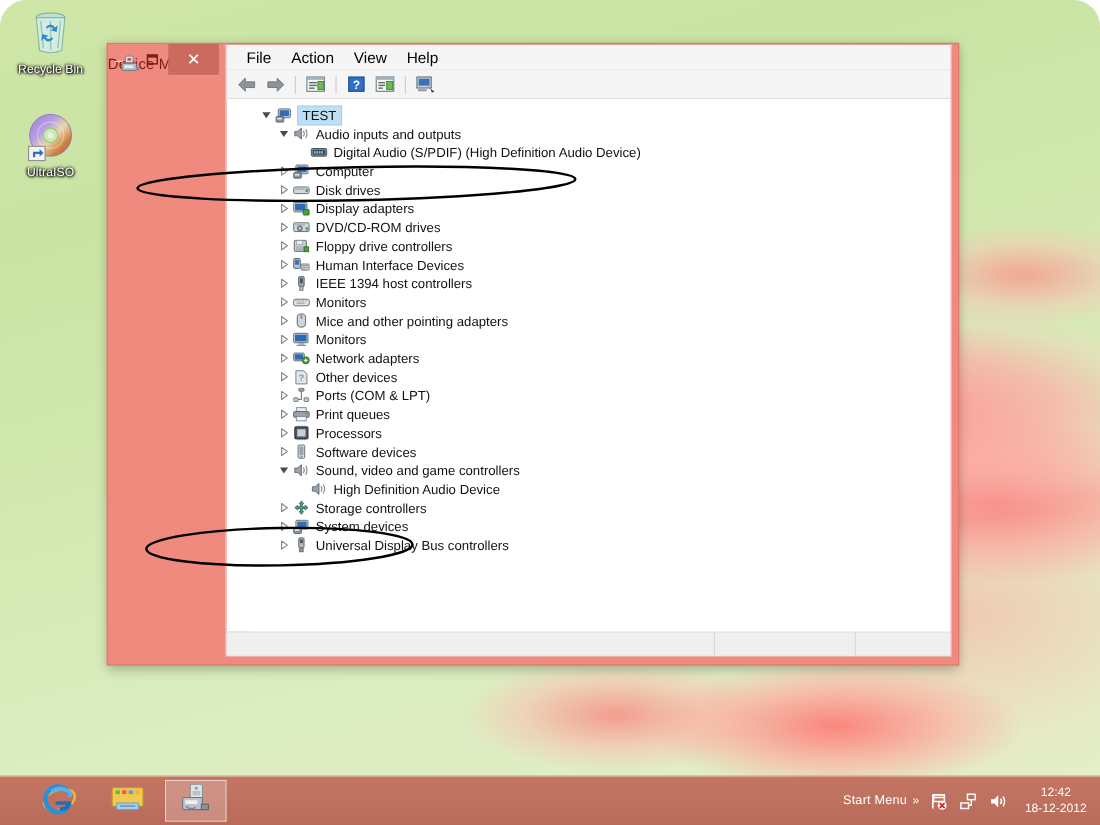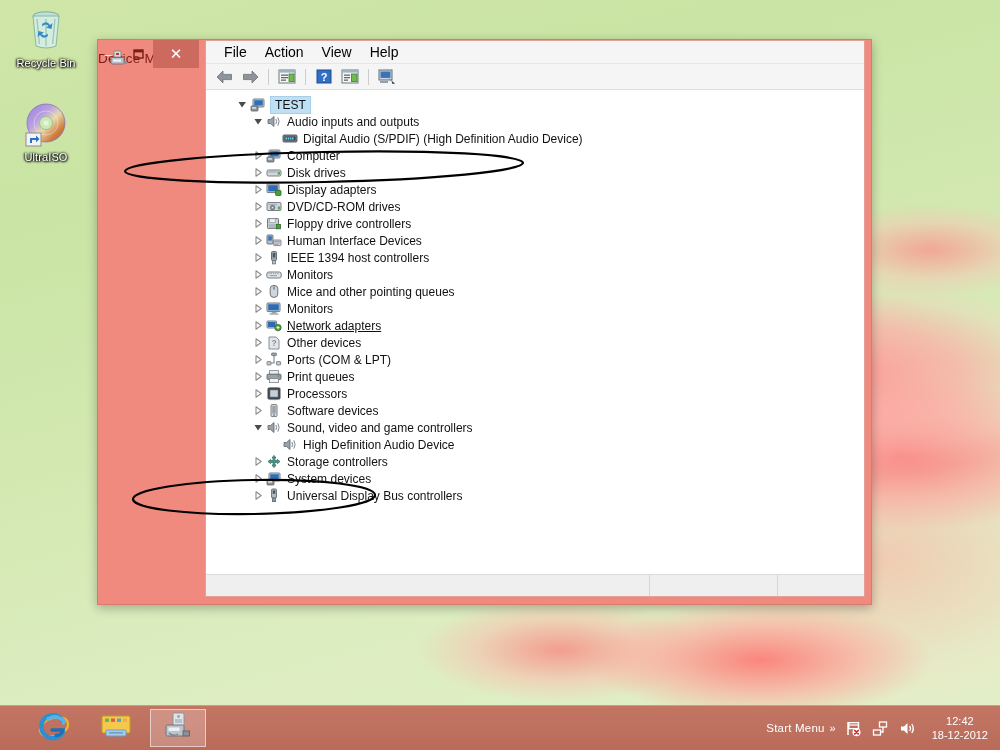--- a/index.html
+++ b/index.html
@@ -15,20 +15,21 @@
     width: 1000px; height: 750px;
     background:
       radial-gradient(ellipse 300px 120px at 835px 375px, rgba(255,150,150,0.95) 0%, rgba(255,170,165,0.7) 42%, rgba(255,200,190,0.25) 68%, rgba(255,220,200,0) 85%),
       radial-gradient(ellipse 260px 95px at 900px 455px, rgba(250,120,120,0.9) 0%, rgba(255,160,155,0.6) 45%, rgba(255,210,190,0) 80%),
       radial-gradient(ellipse 210px 70px at 760px 660px, rgba(252,125,120,0.92) 0%, rgba(255,165,155,0.6) 48%, rgba(255,215,195,0) 82%),
       radial-gradient(ellipse 170px 62px at 560px 650px, rgba(250,130,125,0.75) 0%, rgba(255,180,170,0.45) 50%, rgba(255,225,205,0) 84%),
       radial-gradient(ellipse 150px 55px at 930px 250px, rgba(252,145,140,0.75) 0%, rgba(255,190,180,0.4) 52%, rgba(255,225,205,0) 85%),
       radial-gradient(ellipse 330px 200px at 880px 560px, rgba(255,175,165,0.55) 0%, rgba(255,215,200,0.2) 55%, rgba(255,235,215,0) 82%),
       linear-gradient(165deg, #cfe6a8 0%, #c9e4a4 22%, #d2e8b0 46%, #dcedc0 70%, #e2f0c8 100%);
     background-color: #cde5a6;
+    border-radius: 24px;
   }
 
   
   .desk-icon {
     position: absolute;
     width: 76px;
     text-align: center;
     cursor: default;
   }
   .desk-icon .glyph {
@@ -496,39 +497,39 @@
                   <path d="M2 0.8 L7.2 4.5 L2 8.2 Z" fill="none" stroke="#8b8b8b" stroke-width="1.1" stroke-linejoin="round"></path>
                 </svg>
               </span>
               <span class="nicon">
                 <svg width="16" height="15" viewBox="0 0 16 15">
                   <path d="M4.2 4.6 Q4.2 1.4 8 1.4 Q11.8 1.4 11.8 4.6 L11.8 10 Q11.8 13.4 8 13.4 Q4.2 13.4 4.2 10 Z" fill="#ced5dc" stroke="#5f666d" stroke-width="0.9"></path>
                   <path d="M8 1.6 L8 5.6" stroke="#7c848c" stroke-width="0.9"></path>
                   <rect x="7.1" y="3" width="1.8" height="2.6" rx="0.8" fill="#8d949b"></rect>
                 </svg>
               </span>
-              <span class="nlabel">Mice and other pointing queues</span>
+              <span class="nlabel">Mice and other pointing adapters</span>
             </div>
             <div class="node" style="padding-left: 16px;">
               <span class="expander">
                 <svg width="9" height="9" viewBox="0 0 9 9">
                   <path d="M2 0.8 L7.2 4.5 L2 8.2 Z" fill="none" stroke="#8b8b8b" stroke-width="1.1" stroke-linejoin="round"></path>
                 </svg>
               </span>
               <span class="nicon">
                 <svg width="16" height="15" viewBox="0 0 16 15">
                   <rect x="1" y="2" width="13" height="8.6" rx="0.9" fill="#cfd6dd" stroke="#646b72" stroke-width="0.9"></rect>
                   <rect x="2.2" y="3.2" width="10.6" height="6.2" fill="#2d6cb4"></rect>
                   <rect x="5.6" y="11" width="4.8" height="1.4" fill="#9aa3ab"></rect>
                   <rect x="3.6" y="12.4" width="8.8" height="1.2" fill="#8d949b"></rect>
                 </svg>
               </span>
               <span class="nlabel">Monitors</span>
             </div>
-            <div class="node" style="padding-left: 16px; text-decoration: underline;">
+            <div class="node" style="padding-left: 16px;">
               <span class="expander">
                 <svg width="9" height="9" viewBox="0 0 9 9">
                   <path d="M2 0.8 L7.2 4.5 L2 8.2 Z" fill="none" stroke="#8b8b8b" stroke-width="1.1" stroke-linejoin="round"></path>
                 </svg>
               </span>
               <span class="nicon">
                 <svg width="16" height="15" viewBox="0 0 16 15">
                   <rect x="1" y="3" width="9.6" height="7" rx="0.9" fill="#cfd6dd" stroke="#646b72" stroke-width="0.9"></rect>
                   <rect x="2" y="4" width="7.6" height="5" fill="#2d6cb4"></rect>
                   <circle cx="12" cy="9.6" r="3.2" fill="#4a9f3f" stroke="#2f6b28" stroke-width="0.8"></circle>

